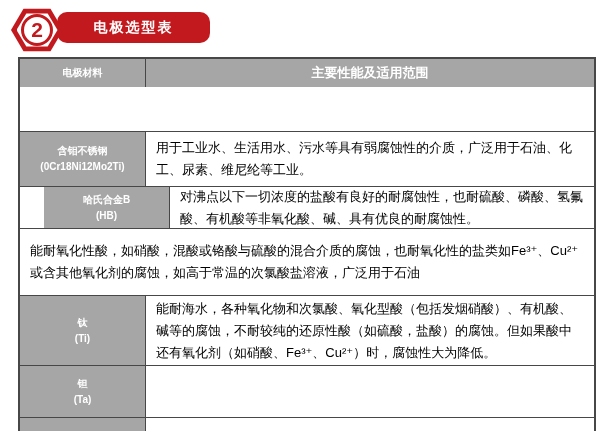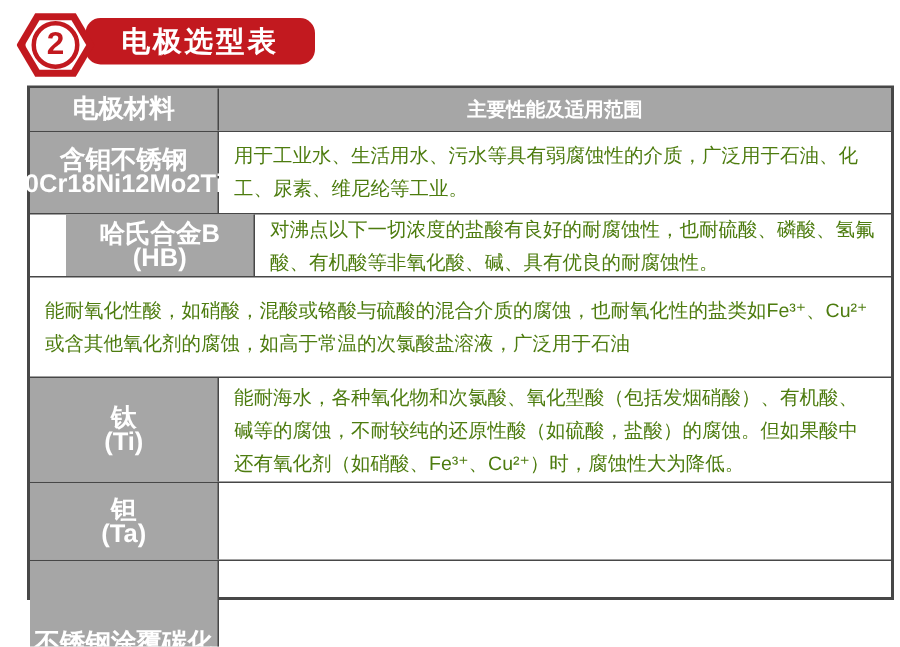--- a/index.html
+++ b/index.html
@@ -4,21 +4,21 @@
 <style>
   html,body{margin:0;padding:0;background:#ffffff;}
   body{width:600px;height:431px;font-family:"Liberation Sans","DejaVu Sans",sans-serif;overflow:hidden;}
   .page{position:relative;width:600px;height:431px;background:#ffffff;}
 
   
   .header-area{position:absolute;left:0;top:0;width:600px;height:57px;}
   .title-pill{
     position:absolute;left:57px;top:12px;width:153px;height:31px;
     background:#c2191f;border-radius:10px;
-    color:#ffffff;font-size:19px;font-weight:bold;letter-spacing:2px;
+    color:#ffffff;font-size:14px;font-weight:bold;letter-spacing:2px;
     display:flex;align-items:center;justify-content:center;z-index:1;
   }
   .hex{
     position:absolute;left:11px;top:7px;width:52px;height:46px;
     background:#c2191f;z-index:2;
     clip-path:polygon(0% 50%,24% 4%,76% 4%,100% 50%,76% 96%,24% 96%);
     display:flex;align-items:center;justify-content:center;
   }
   .hex-inner{
     width:41px;height:36px;background:#ffffff;
@@ -33,37 +33,37 @@
   }
 
   
   .tbl{
     position:absolute;left:18px;top:57px;width:578px;
     box-sizing:border-box;border:2px solid #474747;background:#ffffff;
   }
   .row{display:flex;box-sizing:border-box;}
   .row + .row{border-top:1px solid #474747;}
   .tbl .row:nth-child(1){height:28px;}
-  .tbl .row:nth-child(2){height:55px;}
+  .tbl .row:nth-child(2){height:55px;margin-top:44px;}
   .tbl .row:nth-child(3){height:42px;padding-left:24px;}
   .tbl .row:nth-child(4){height:67px;}
   .tbl .row:nth-child(5){height:70px;}
   .tbl .row:nth-child(6){height:52px;}
   .tbl .row:nth-child(7){height:25px;flex-direction:column;}
   .tbl .row:nth-child(8){height:24px;}
   .cl{
     box-sizing:border-box;width:126px;flex:0 0 126px;
     background:#a6a6a6;border-right:1px solid #474747;
-    color:#ffffff;font-size:17px;font-weight:bold;line-height:16px;
+    color:#ffffff;font-size:10px;font-weight:bold;line-height:16px;
     display:flex;align-items:center;justify-content:center;
     text-align:center;white-space:pre-line;padding:0 2px;
   }
   .cr{
     box-sizing:border-box;flex:1;
-    color:#4d7c0f;font-size:13px;line-height:22px;
+    color:#000000;font-size:13px;line-height:22px;
     display:flex;align-items:center;text-align:left;
     padding:1px 10px;
   }
   .row.head .cr{
     background:#a6a6a6;color:#ffffff;font-weight:bold;
     justify-content:center;text-align:right;
   }
 </style>
 </head>
 <body>

